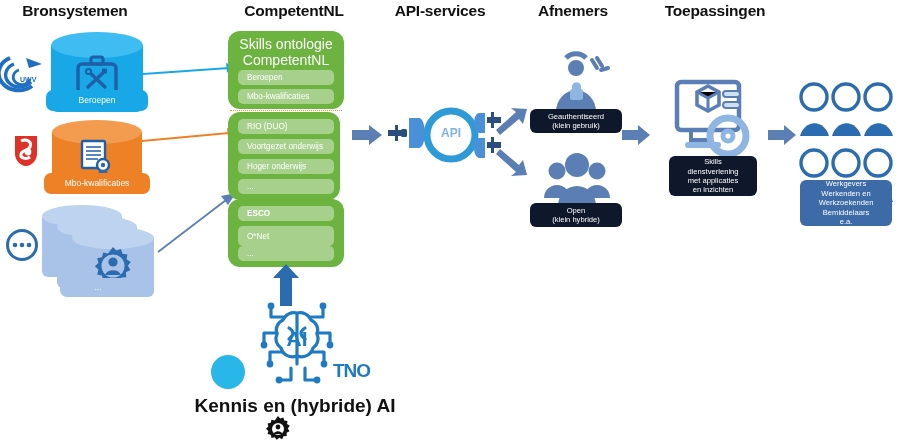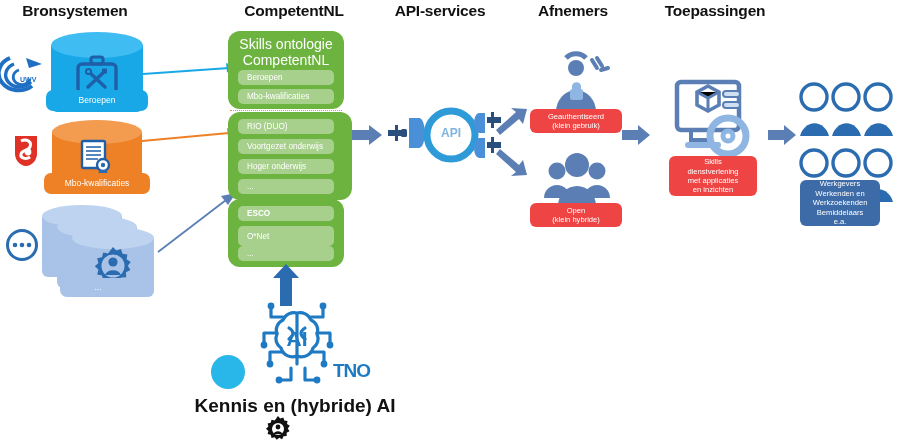--- a/index.html
+++ b/index.html
@@ -87,21 +87,21 @@
   }
   .dot-sep {
     position: absolute;
     border-top: 1.5px dotted #e8962e;
     height: 0;
   }
 
   
   .node-label {
     position: absolute;
-    background: #ef4444;
+    background: #0f172a;
     border-radius: 6px;
     color: #ffffff;
     font-size: 7.6px;
     line-height: 1.25;
     text-align: center;
     display: flex;
     align-items: center;
     justify-content: center;
     padding: 3px 5px;
     box-sizing: border-box;
@@ -241,21 +241,21 @@
     </div>
     <div class="green-pill" style="left:10px;top:39px;width:96px;height:15px;">
         <span>Beroepen</span>
       </div>
     <div class="green-pill" style="left:10px;top:58px;width:96px;height:15px;">
         <span>Mbo-kwalificaties</span>
       </div>
   </div>
   <div class="dot-sep" style="left:230px;top:110px;width:112px;"></div>
 
-  <div class="green-sec" style="left:228px;top:112px;width:112px;height:88px;padding-left:12px;">
+  <div class="green-sec" style="left:228px;top:112px;width:112px;height:88px;">
     <div class="green-pill" style="left:10px;top:7px;width:96px;height:15px;">
         <span>RIO (DUO)</span>
       </div>
     <div class="green-pill" style="left:10px;top:27px;width:96px;height:15px;">
         <span>Voortgezet onderwijs</span>
       </div>
     <div class="green-pill" style="left:10px;top:47px;width:96px;height:15px;">
         <span>Hoger onderwijs</span>
       </div>
     <div class="green-pill" style="left:10px;top:67px;width:96px;height:15px;">
@@ -392,21 +392,21 @@
         <path d="M66 56 a15 17 0 0 1 29 0 Z"></path>
 
         <circle cx="16" cy="83" r="13" fill="none" stroke="#2b6cb0" stroke-width="3.4"></circle>
         <path d="M2 122 a15 17 0 0 1 29 0 Z"></path>
         <circle cx="48" cy="83" r="13" fill="none" stroke="#2b6cb0" stroke-width="3.4"></circle>
         <path d="M34 122 a15 17 0 0 1 29 0 Z"></path>
         <circle cx="80" cy="83" r="13" fill="none" stroke="#2b6cb0" stroke-width="3.4"></circle>
         <path d="M66 122 a15 17 0 0 1 29 0 Z"></path>
       </g>
     </svg>
-    <div class="node-label dk" style="left:4px;top:100px;width:80px;height:46px;">
+    <div class="node-label dk" style="left:4px;top:100px;width:92px;height:46px;">
       <div>
         <div>Werkgevers</div>
         <div>Werkenden en</div>
         <div>Werkzoekenden</div>
         <div>Bemiddelaars</div>
         <div>e.a.</div>
       </div>
     </div>
   </div>
 

